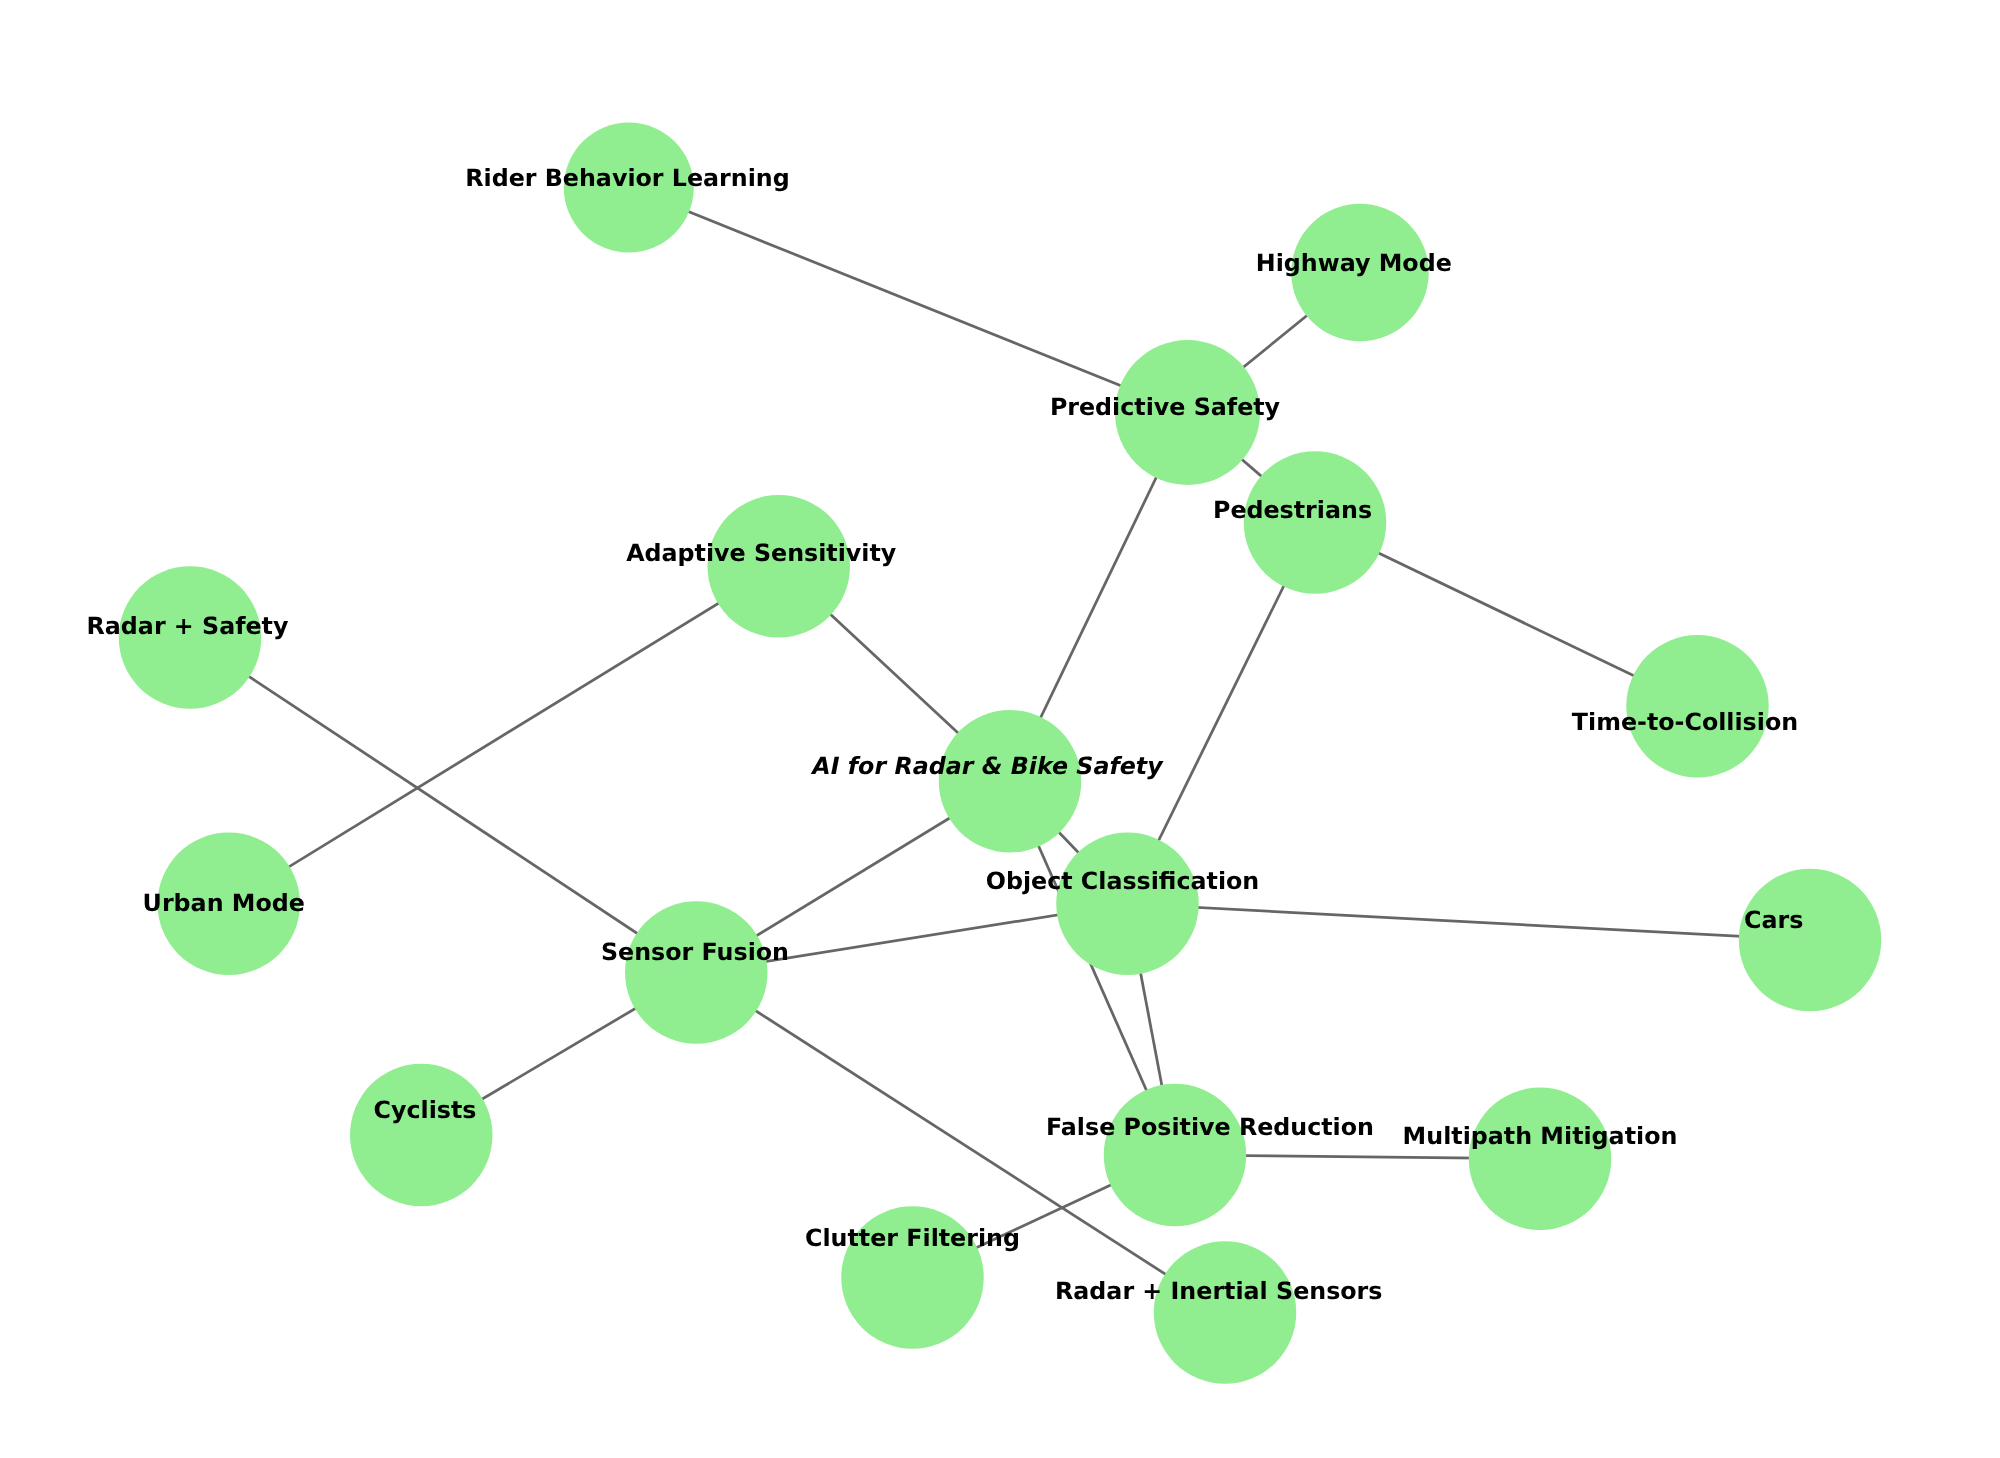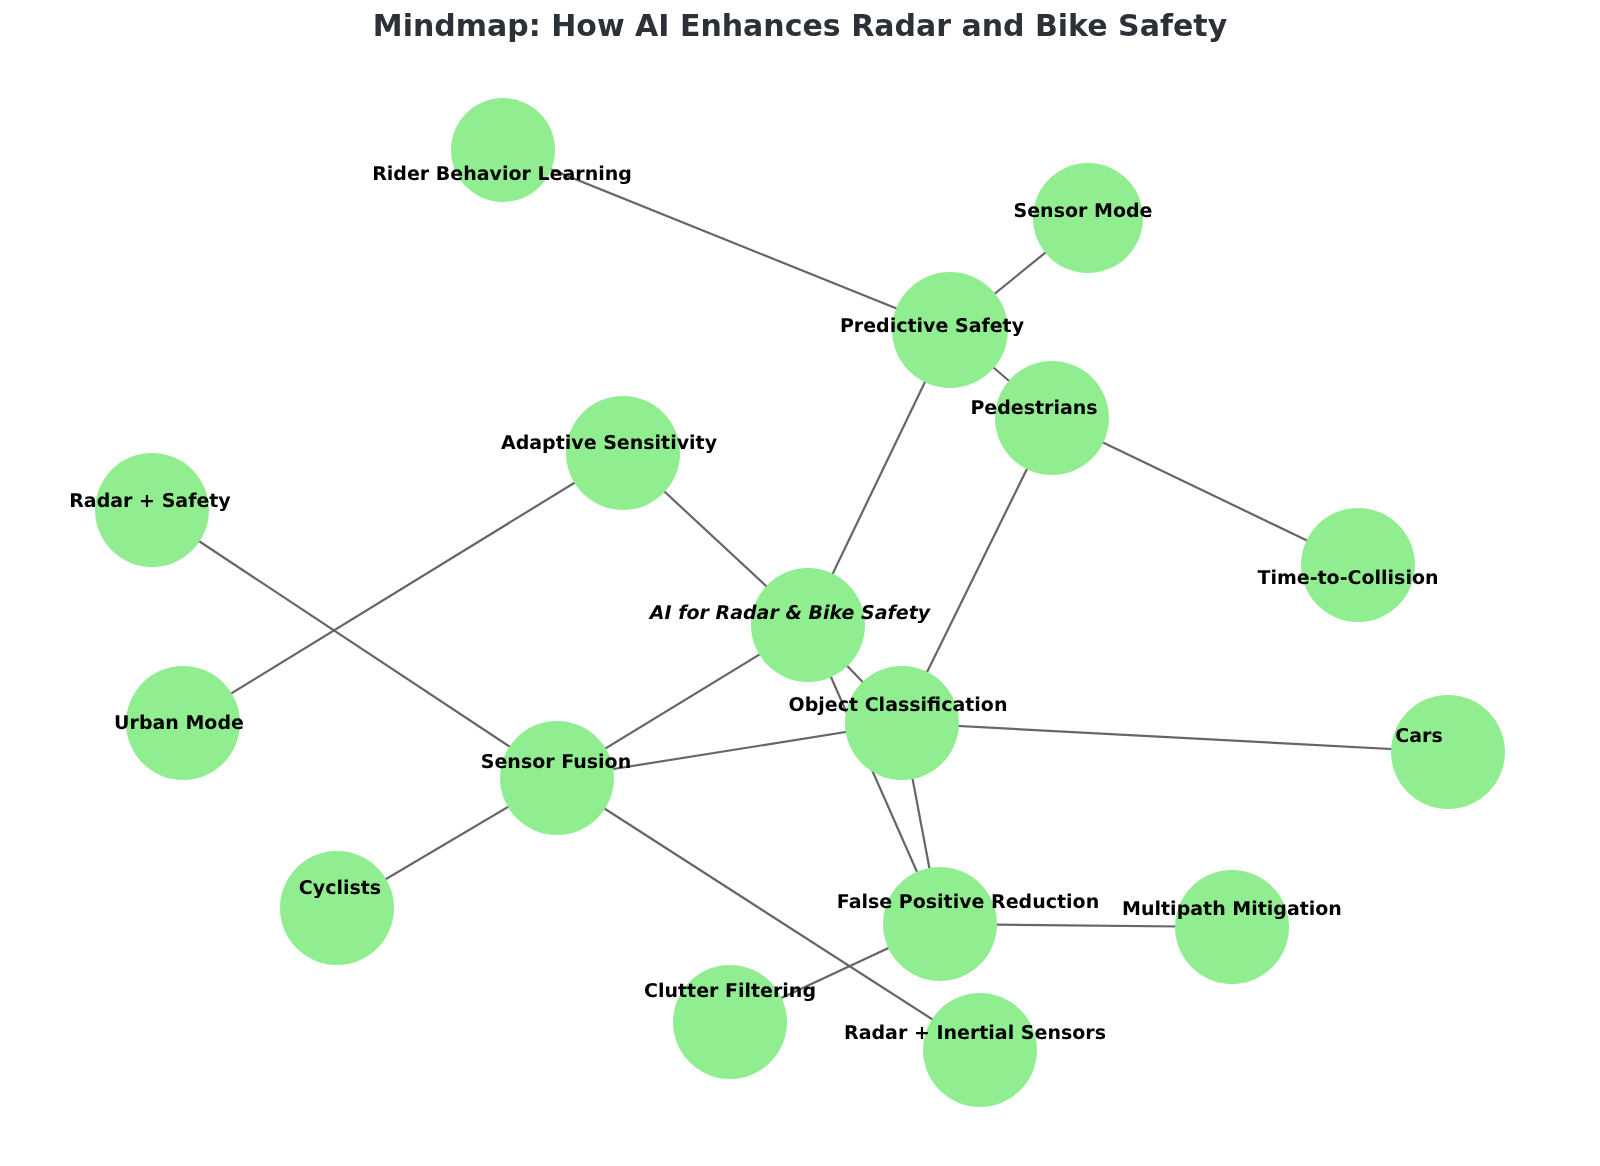--- a/index.html
+++ b/index.html
@@ -60,21 +60,20 @@
     font-family: "DejaVu Sans", "Liberation Sans", sans-serif;
     pointer-events: none;
     text-rendering: geometricPrecision;
   }
 </style>
 </head>
 <body>
 
 <div id="page">
 
-  <div id="chart-title">Mindmap: How AI Enhances Radar and Bike Safety</div>
 
   <svg id="graph-svg" viewBox="0 0 1600 1166">
     <g id="edges-layer">
         <line x1="808" y1="625" x2="950" y2="330" class="edge-line" stroke="#666666"></line>
         <line x1="808" y1="625" x2="623" y2="453" class="edge-line" stroke="#666666"></line>
         <line x1="808" y1="625" x2="557" y2="778" class="edge-line" stroke="#666666"></line>
         <line x1="808" y1="625" x2="902" y2="723" class="edge-line" stroke="#666666"></line>
         <line x1="808" y1="625" x2="940" y2="924" class="edge-line" stroke="#666666"></line>
         <line x1="950" y1="330" x2="503" y2="150" class="edge-line" stroke="#666666"></line>
         <line x1="950" y1="330" x2="1088" y2="218" class="edge-line" stroke="#666666"></line>
@@ -112,22 +111,22 @@
       </g>
   </svg>
 
   <div id="labels-layer">
       <div class="node-label" style="left: 790px; top: 613px; font-style: italic;">AI for Radar &amp; Bike Safety</div>
       <div class="node-label" style="left: 932px; top: 326px;">Predictive Safety</div>
       <div class="node-label" style="left: 609px; top: 443px;">Adaptive Sensitivity</div>
       <div class="node-label" style="left: 556px; top: 762px;">Sensor Fusion</div>
       <div class="node-label" style="left: 898px; top: 705px;">Object Classification</div>
       <div class="node-label" style="left: 968px; top: 902px;">False Positive Reduction</div>
-      <div class="node-label" style="left: 502px; top: 143px; margin-top: 31px;">Rider Behavior Learning</div>
-      <div class="node-label" style="left: 1083px; top: 211px;">Sensor Mode</div>
+      <div class="node-label" style="left: 502px; top: 143px;">Rider Behavior Learning</div>
+      <div class="node-label" style="left: 1083px; top: 211px;">Highway Mode</div>
       <div class="node-label" style="left: 1034px; top: 408px;">Pedestrians</div>
       <div class="node-label" style="left: 1348px; top: 557px; margin-top: 21px;">Time-to-Collision</div>
       <div class="node-label" style="left: 150px; top: 501px;">Radar + Safety</div>
       <div class="node-label" style="left: 179px; top: 723px;">Urban Mode</div>
       <div class="node-label" style="left: 1419px; top: 736px;">Cars</div>
       <div class="node-label" style="left: 340px; top: 888px;">Cyclists</div>
       <div class="node-label" style="left: 1232px; top: 909px; text-align: right;">Multipath Mitigation</div>
       <div class="node-label" style="left: 730px; top: 991px;">Clutter Filtering</div>
       <div class="node-label" style="left: 975px; top: 1033px;">Radar + Inertial Sensors</div>
     </div>

